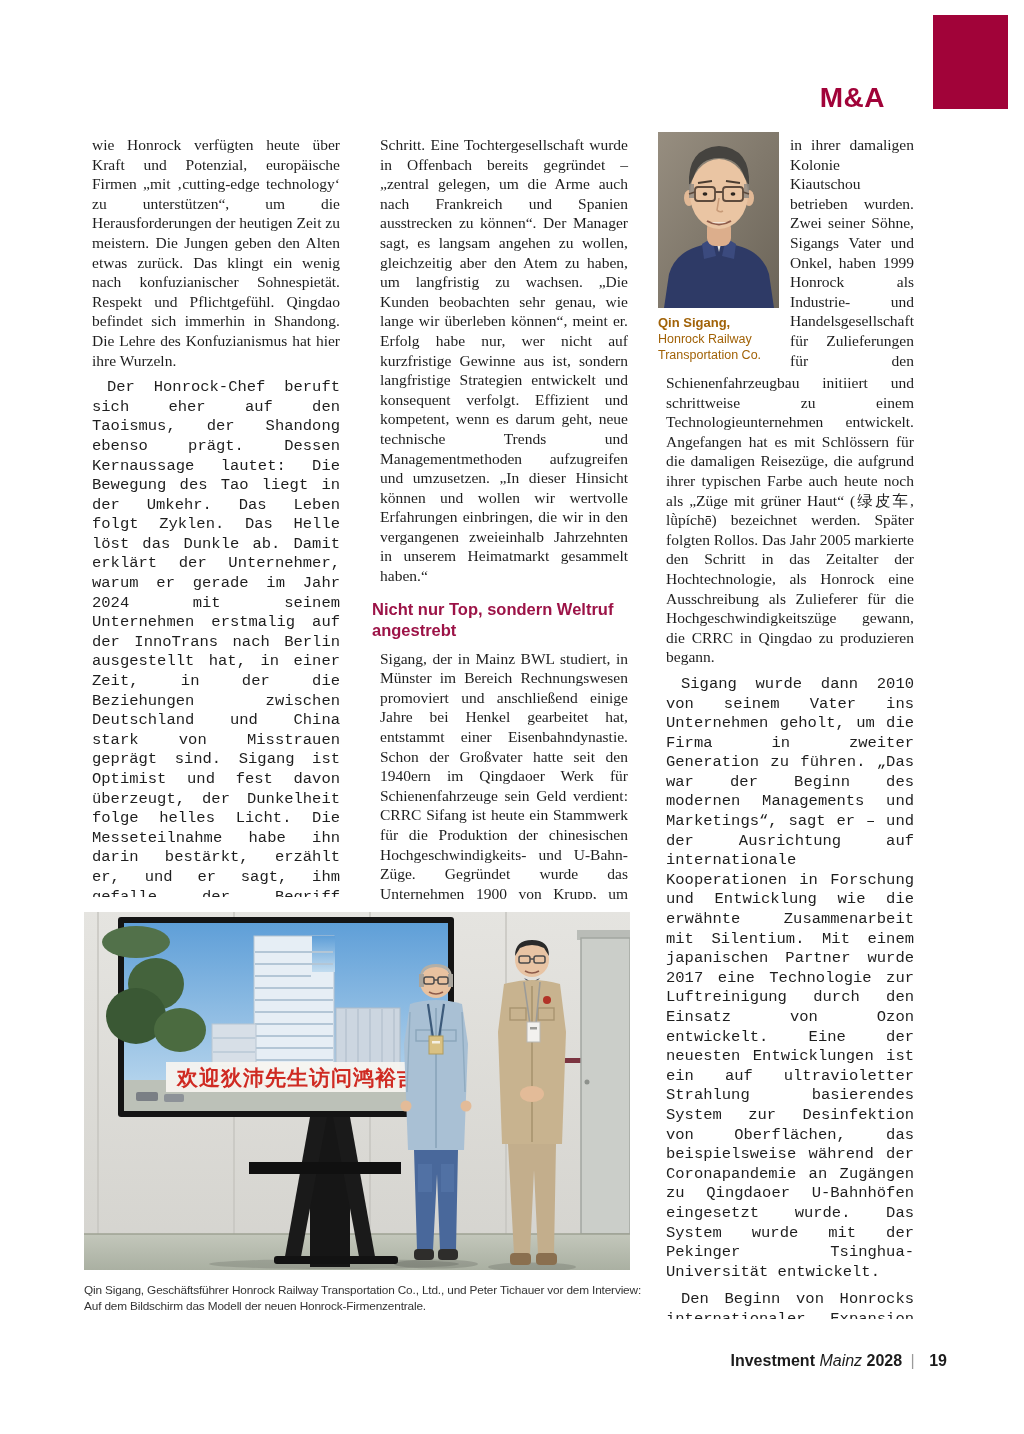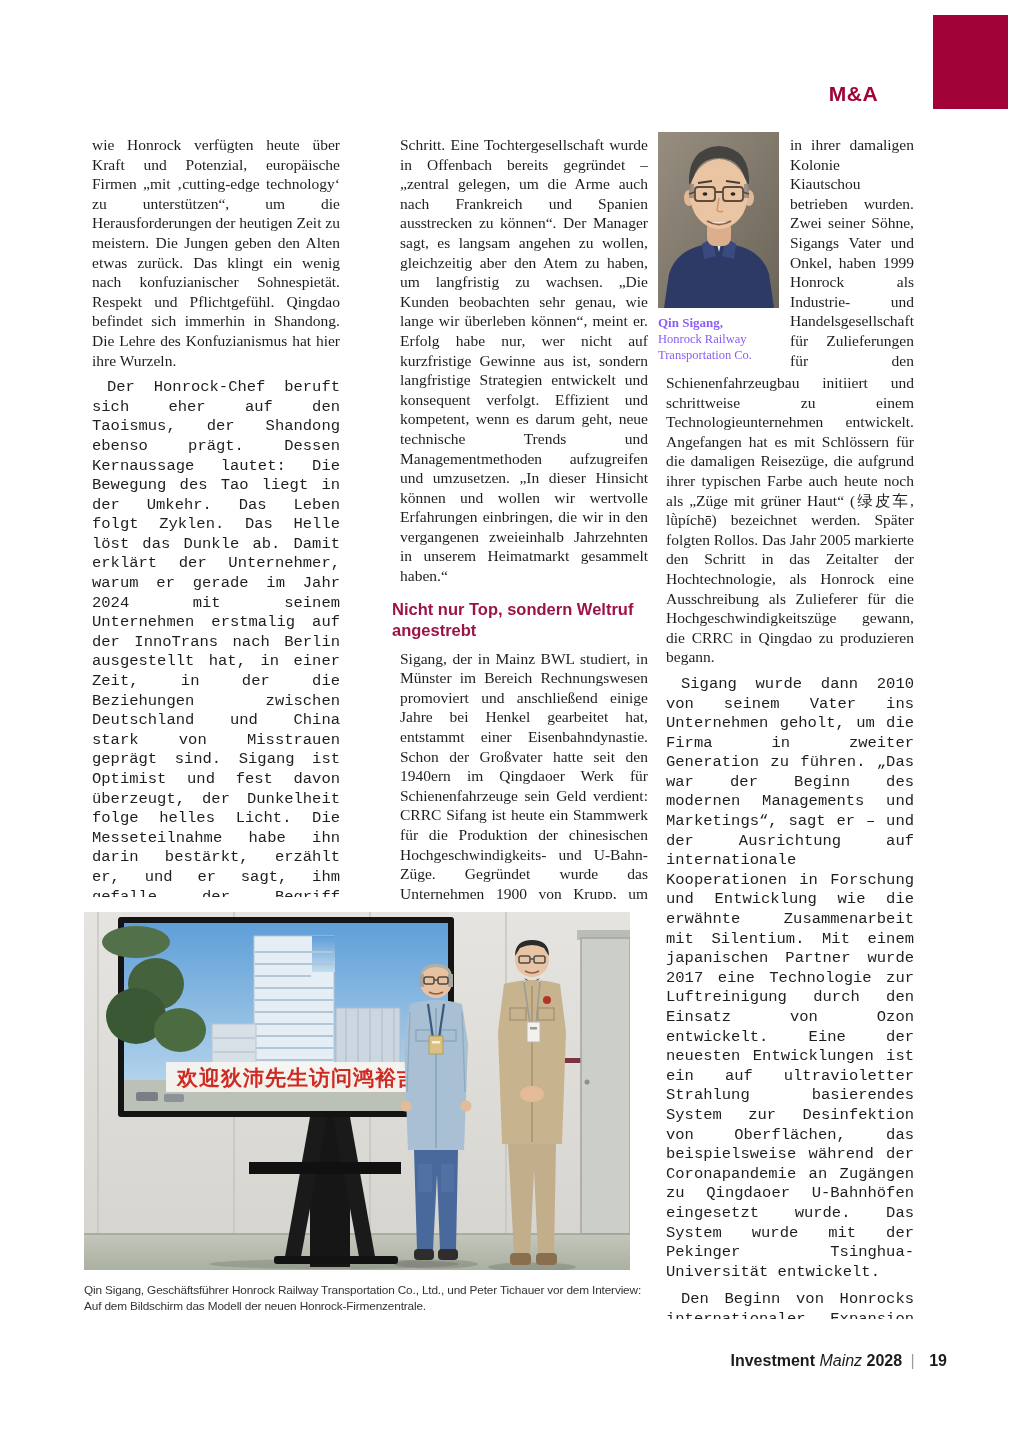--- a/index.html
+++ b/index.html
@@ -16,59 +16,59 @@
     font-family:"Liberation Serif","DejaVu Serif",serif;
     color:var(--ink);
     overflow:hidden;
   }
   
   .section-block{
     position:absolute;top:15px;left:933px;width:75px;height:94px;
     background:var(--accent);
   }
   .section-label{
-    position:absolute;top:82px;left:790px;width:127px;
-    text-align:center;
-    font-family:"Liberation Sans","DejaVu Sans",sans-serif;
-    font-weight:bold;font-size:21px;letter-spacing:.5px;
+    position:absolute;top:82px;left:758px;width:127px;
+    text-align:right;
+    font-family:"Liberation Sans","DejaVu Sans",sans-serif;
+    font-weight:bold;font-size:28px;letter-spacing:.5px;
     color:var(--accent);
   }
   
   .col{
     position:absolute;top:127px;width:264px;
     font-size:15.5px;line-height:19.6px;
     text-align:justify;
     hyphens:auto;-webkit-hyphens:auto;
     overflow:hidden;
     color:var(--ink);
   }
   .col1{left:84px;height:770px;}
-  .col2{left:392px;height:772px;}
+  .col2{left:372px;height:772px;}
   .col3{left:658px;height:1192px;}
   .body-p{margin:8px;}
   .body-p.indent{text-indent:15px;font-family:Liberation Mono, monospace;}
   .subhead{
     font-family:"Liberation Sans","DejaVu Sans",sans-serif;
     font-weight:bold;font-size:16.5px;line-height:21px;
     color:var(--heading);
     margin:13px 0 6px 0;
     text-align:left;
   }
   .endmark{
     float:right;width:11px;height:11px;margin-top:5px;
     background:var(--accent);
   }
   
   .portrait-block{
     float:left;width:121px;margin:5px 11px 10px 0;
   }
   .portrait-photo{width:121px;height:176px;display:block;}
   .portrait-caption{
-    font-family:Liberation Serif, serif;
-    font-size:12.5px;line-height:16px;color:#8b5cf6;
+    font-family:Liberation Sans, sans-serif;
+    font-size:12.5px;line-height:16px;color:#a16207;
     margin-top:7px;text-align:left;
   }
   .portrait-caption .nm{font-weight:bold;font-size:13px;}
   
   .interview-photo{
     position:absolute;left:84px;top:912px;width:546px;height:358px;
     display:block;
   }
   .photo-caption{
     position:absolute;left:84px;top:1282px;width:558px;

